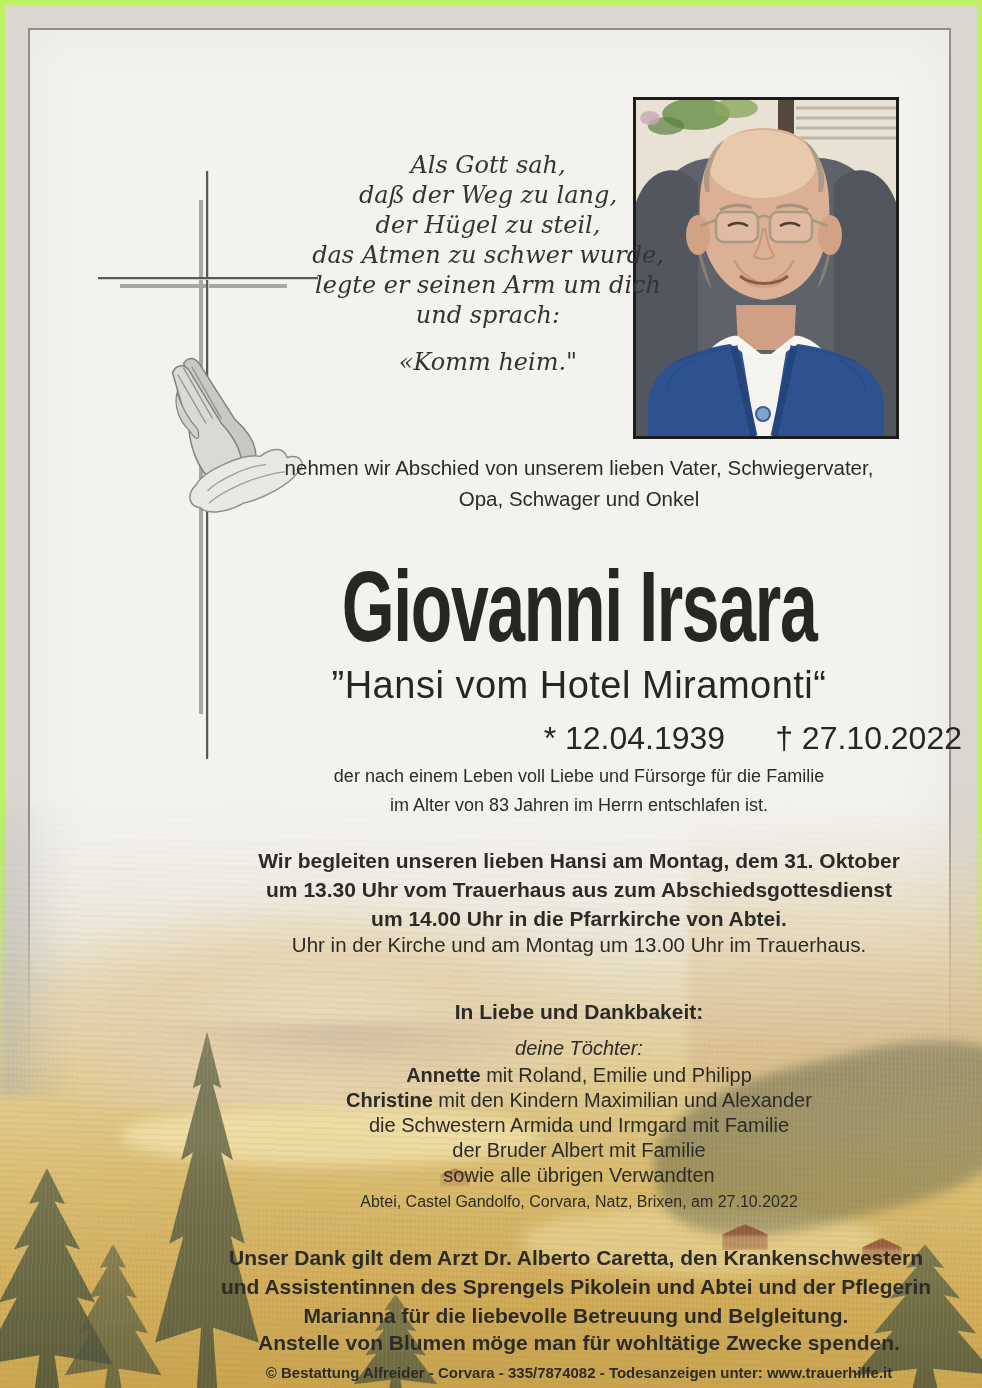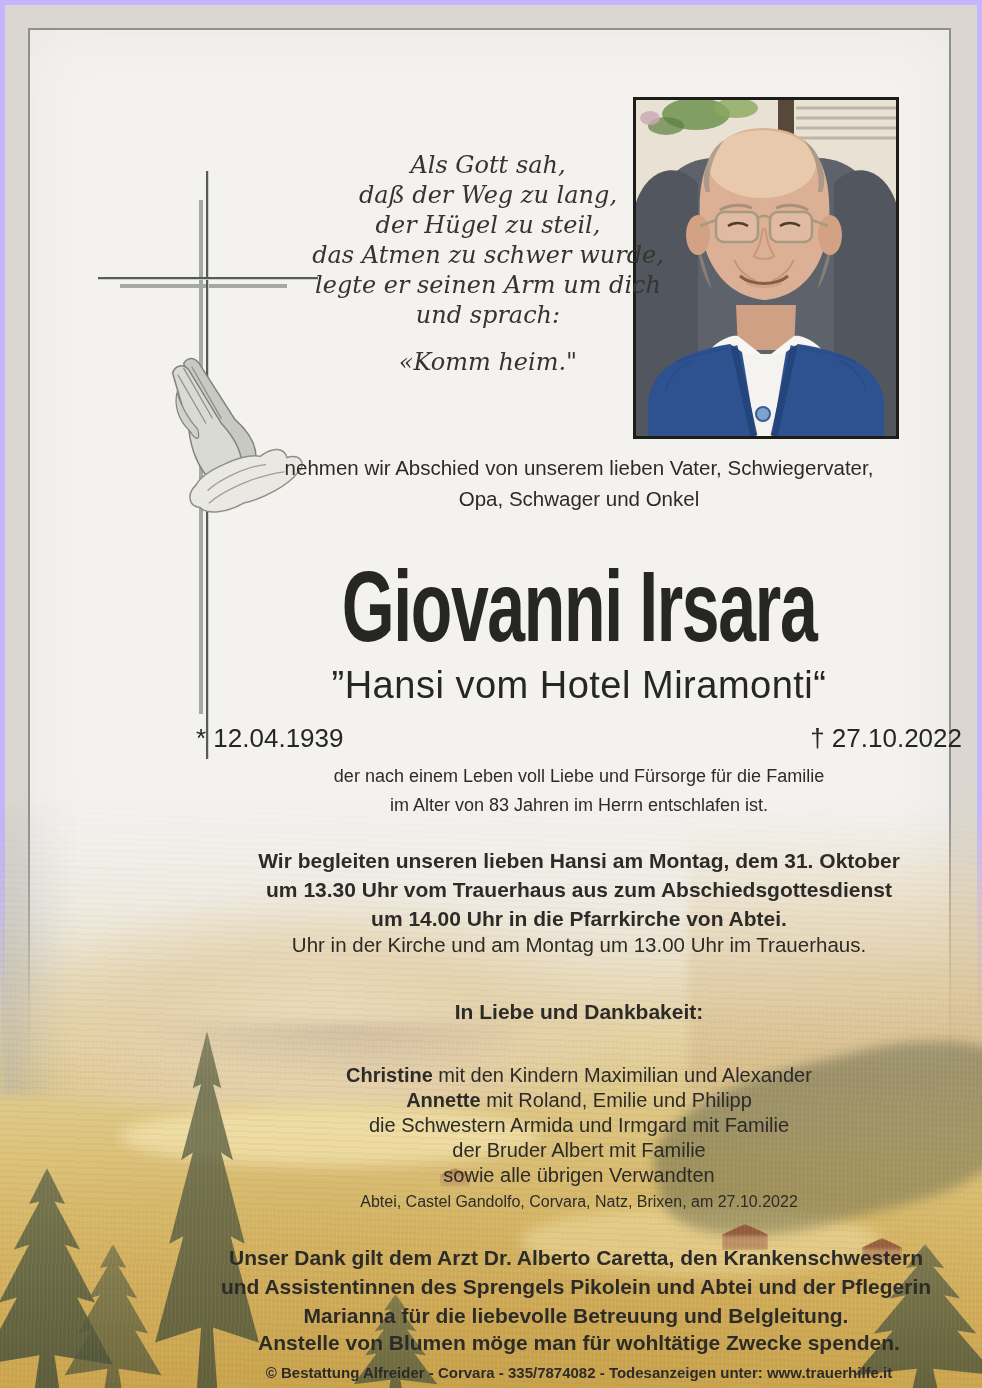--- a/index.html
+++ b/index.html
@@ -1,18 +1,18 @@
 <!DOCTYPE html>
 <html lang="de"><head>
 <meta charset="utf-8">
 <style>
   html,body{margin:0;padding:0;background:#ffffff;}
   .page{
     position:relative;width:982px;height:1388px;overflow:hidden;
-    background:#c4b5fd;font-family:"Liberation Sans",sans-serif;color:#2c2b28;
+    background:#bef264;font-family:"Liberation Sans",sans-serif;color:#2c2b28;
   }
   .mat{position:absolute;left:5px;top:5px;right:5px;bottom:0;background:#dbd7d0;z-index:0;}
   .frame{
     position:absolute;left:28px;top:28px;right:31px;bottom:10px;
     border:2px solid #90908a;background:#f3f2ef;z-index:1;
     box-shadow:inset 0 0 60px rgba(120,115,105,.07);
   }
   
   .painting{
     position:absolute;left:0;right:0;bottom:0;height:612px;z-index:2;overflow:hidden;
@@ -73,22 +73,22 @@
   .photo svg{display:block;}
   
   .tx{position:absolute;z-index:5;text-align:center;}
   .poem{left:288px;top:150px;width:400px;font-family:"DejaVu Serif",serif;font-style:italic;
     font-size:24px;line-height:30px;color:#35342f;}
   .poem-quote{margin-top:17px;}
   .intro{left:196px;top:452px;width:766px;font-size:20.5px;line-height:31px;}
   .name{left:196px;top:556px;width:766px;font-size:100px;line-height:100px;font-weight:bold;
     letter-spacing:-2px;transform:scaleX(.68);transform-origin:50% 50%;color:#262622;white-space:nowrap;}
   .nickname{left:196px;top:664px;width:766px;font-size:38px;line-height:42px;letter-spacing:.5px;color:#262622;}
-  .dates{left:196px;top:720px;width:766px;font-size:26px;line-height:36px;display:flex;
-    justify-content:space-between;gap:50px;color:#262622;}
+  .dates{left:196px;top:720px;width:766px;font-size:32px;line-height:36px;display:flex;
+    justify-content:flex-end;gap:50px;color:#262622;}
   .life{left:196px;top:762px;width:766px;font-size:18px;line-height:29px;}
   .funeral{left:196px;top:846px;width:766px;font-size:21px;line-height:29px;font-weight:bold;}
   .rosary{left:196px;top:930px;width:766px;font-size:20.5px;line-height:29px;}
   .closing-heading{left:196px;top:999px;width:766px;font-size:21px;line-height:26px;font-weight:bold;}
   .daughters{left:196px;top:1036px;width:766px;font-size:20px;line-height:24px;font-style:italic;}
   .family{left:196px;top:1063px;width:766px;font-size:20px;line-height:25px;}
   .family b{font-weight:bold;}
   .places{left:196px;top:1192px;width:766px;font-size:16px;line-height:20px;}
   .thanks{left:176px;top:1243px;width:800px;font-size:21px;line-height:29px;font-weight:bold;}
   .donation{left:196px;top:1330px;width:766px;font-size:21px;line-height:26px;font-weight:bold;}
@@ -223,24 +223,25 @@
     <div>Wir begleiten unseren lieben Hansi am Montag, dem 31. Oktober</div>
     <div>um 13.30 Uhr vom Trauerhaus aus zum Abschiedsgottesdienst</div>
     <div>um 14.00 Uhr in die Pfarrkirche von Abtei.</div>
   </div>
 
   <div class="tx rosary">
     <div>Uhr in der Kirche und am Montag um 13.00 Uhr im Trauerhaus.</div>
   </div>
 
   <div class="tx closing-heading">In Liebe und Dankbakeit:</div>
+  <div class="tx daughters">deine Töchter:</div>
 
   <div class="tx family">
+    <div><b>Annette</b><span> mit Roland, Emilie und Philipp</span></div>
     <div><b>Christine</b><span> mit den Kindern Maximilian und Alexander</span></div>
-    <div><b>Annette</b><span> mit Roland, Emilie und Philipp</span></div>
     <div><b></b><span>die Schwestern Armida und Irmgard mit Familie</span></div>
     <div><b></b><span>der Bruder Albert mit Familie</span></div>
     <div><b></b><span>sowie alle übrigen Verwandten</span></div>
   </div>
 
   <div class="tx places">Abtei, Castel Gandolfo, Corvara, Natz, Brixen, am 27.10.2022</div>
 
   <div class="tx thanks">
     <div>Unser Dank gilt dem Arzt Dr. Alberto Caretta, den Krankenschwestern</div>
     <div>und Assistentinnen des Sprengels Pikolein und Abtei und der Pflegerin</div>

